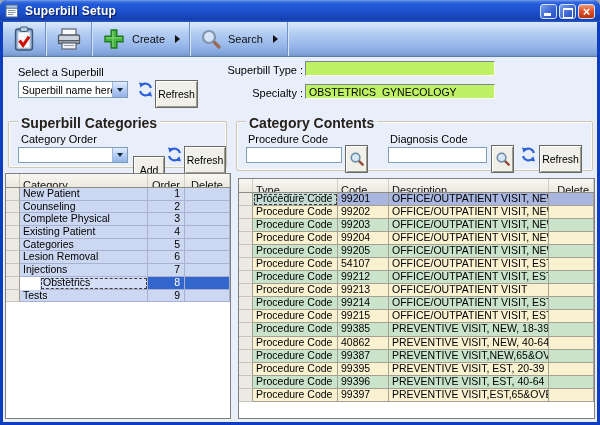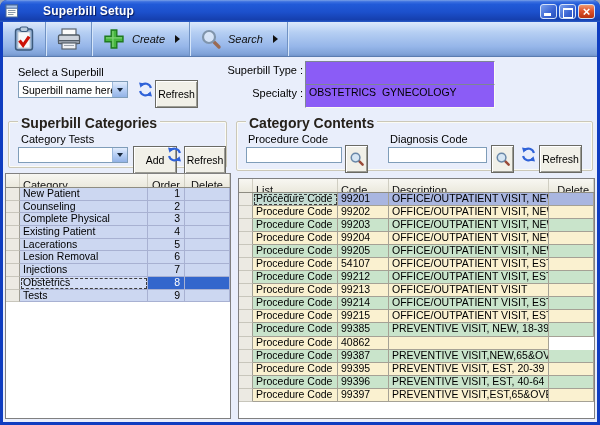--- a/index.html
+++ b/index.html
@@ -2,41 +2,41 @@
 <html><head>
 <meta charset="utf-8">
 <style>
   html,body{margin:0;padding:0;background:#9aa8bc;}
   *{box-sizing:border-box;font-family:"Liberation Sans",sans-serif;}
   .window{position:relative;width:600px;height:425px;background:#0f3dc0;overflow:hidden;border-radius:7px 7px 0 0;}
   
   .titlebar{position:absolute;left:0;top:0;width:600px;height:22px;border-radius:7px 7px 0 0;
     background:linear-gradient(180deg,#7ba2e8 0%,#3a6fe0 8%,#215ad8 20%,#1c50cc 55%,#153fae 90%,#2a5cc8 100%);
     display:flex;align-items:center;padding:0 5px;}
-  .title-text{color:#fff;font-weight:bold;font-size:12px;margin-left:23px;flex:1;
+  .title-text{color:#fff;font-weight:bold;font-size:12px;margin-left:5px;flex:1;
     text-shadow:1px 1px 1px rgba(0,16,72,.85);letter-spacing:.2px;}
   .tbtn{position:relative;width:17px;height:15px;border-radius:3px;border:1px solid #d6e2f8;margin-left:2px;cursor:default;}
   .btn-min,.btn-max{background:linear-gradient(135deg,#7aa0ec 0%,#3a64d4 60%,#2a50b8 100%);}
   .btn-close{background:linear-gradient(180deg,#f09a70 0%,#e0522c 45%,#b83210 100%);}
   .btn-min::after{content:'';position:absolute;left:3px;bottom:2px;width:7px;height:3px;background:#fff;}
   .btn-max::after{content:'';position:absolute;left:3px;top:3px;width:8px;height:7px;border:1px solid #fff;border-top-width:2px;}
   .btn-close::after{content:'\00d7';position:absolute;left:0;top:0;width:15px;text-align:center;color:#fff;font-weight:bold;font-size:13px;line-height:14px;}
   
   .toolbar{position:absolute;left:3px;top:22px;width:594px;height:35px;
     background:linear-gradient(180deg,#dce9fb 0%,#b6cff3 30%,#96b6e9 72%,#7fa2d8 94%,#7093cb 100%);
-    border-bottom:1px solid #5a7cb0;display:flex;align-items:stretch;font-style:italic;}
+    border-bottom:1px solid #5a7cb0;display:flex;align-items:stretch;}
   .tseg{display:flex;align-items:center;padding:0 9px;gap:6px;}
   .tsep{width:0;border-left:1px solid #7092c4;border-right:1px solid #d6e6fa;}
   .tlabel{font-size:11px;color:#0d0d0d;}
   .tarrow{width:0;height:0;border-left:5px solid #111;border-top:4px solid transparent;border-bottom:4px solid transparent;margin-left:4px;}
   
   .client{position:absolute;left:3px;top:57px;width:594px;height:365px;background:#e9eefb;}
   .lbl{position:absolute;font-size:11px;color:#000;white-space:nowrap;}
   .lbl.r{text-align:right;}
-  .field{position:absolute;height:24px;background:#8b5cf6;border:1px solid;border-color:#7d8694 #fbfbf2 #fbfbf2 #7d8694;
+  .field{position:absolute;height:15px;background:#bef264;border:1px solid;border-color:#7d8694 #fbfbf2 #fbfbf2 #7d8694;
     font-size:10.5px;line-height:14px;padding:0 3px;color:#000;white-space:pre;overflow:hidden;}
   .input{position:absolute;height:16px;background:#fff;border:1px solid #7f9db9;font-size:10.5px;line-height:14px;padding:0 3px;}
   .combo{position:absolute;height:17px;background:#fff;border:1px solid #7f9db9;display:flex;align-items:center;}
   .combo .val{flex:1;font-size:10.5px;padding:0 3px;white-space:nowrap;overflow:hidden;color:#000;}
   .combo .drop{width:15px;align-self:stretch;background:linear-gradient(180deg,#e2ecfc 0%,#b6cef4 50%,#92b2e6 100%);
     border-left:1px solid #9cb8dc;display:flex;align-items:center;justify-content:center;}
   .combo .drop::after{content:'';width:0;height:0;border-left:3.5px solid transparent;border-right:3.5px solid transparent;border-top:4px solid #18283c;}
   .btnc{position:absolute;background:#f1f0e8;border:1px solid #6a6a64;box-shadow:inset 1px 1px 0 #ffffff,inset -1px -1px 0 #9c9c94;
     font-size:10.5px;color:#000;display:flex;align-items:center;justify-content:center;padding:13px 4px;}
   .syncwrap{position:absolute;width:17px;height:17px;}
@@ -54,21 +54,21 @@
   .con-row.trow{height:13.05px;}
   .td{font-size:10.5px;line-height:11.5px;padding:0 3px;white-space:nowrap;overflow:hidden;color:#000;position:relative;}
   .cat-row .td{border-right:1px solid #a8b1d2;border-bottom:1px solid #a8b1d2;}
   .con-row .td{border-right:1px solid #a5a195;border-bottom:1px solid #a5a195;}
   .td.rh{background:#eceae3 !important;border-right:1px solid #a09e94 !important;border-bottom:1px solid #c8c6bc !important;
     display:flex;align-items:center;justify-content:center;padding:0;}
   .cat-row .td:not(.rh){background:#ccd7f1;}
   .con-row.alt-a .td:not(.rh){background:#c9e4cb;}
   .con-row.alt-b .td:not(.rh){background:#faf1d0;}
   .cat-row.sel .td.c-order,.cat-row.sel .td.c-del{background:#3366cc;color:#fff;}
-  .cat-row.sel .td.c-cat{background:#d4def6;outline:1px dashed #3c3c3c;outline-offset:-2px;}
+  .cat-row.sel .td.c-cat{background:#d4def6;outline:1px dashed #3c3c3c;outline-offset:-2px;margin-left:20px;}
   .con-row.sel .td.c-code,.con-row.sel .td.c-desc,.con-row.sel .td.c-del{background:#a9b6e0;}
   .con-row.sel .td.c-type{background:#c4dcd3;outline:1px dashed #3c3c3c;outline-offset:-2px;}
   .td.c-order{text-align:right;padding-right:4px;}
   .td.c-del{display:flex;align-items:center;justify-content:center;padding:0;}
   .cbx{width:11px;height:11px;border:1px solid #628", border:1px solid #62829e;background:linear-gradient(135deg,#ffffff 0%,#e4ecf4 100%);}
   .mark{width:0;height:0;border-left:5px solid #000;border-top:3.5px solid transparent;border-bottom:3.5px solid transparent;}
 </style>
 </head>
 <body>
 
@@ -157,26 +157,26 @@
     <div class="btnc" style="left:152px;top:23px;width:43px;height:19px;">Refresh</div>
 
     <div class="lbl r" style="left:215px;top:7px;width:85px;">Superbill Type :</div>
     <div class="field" style="left:302px;top:4px;width:190px;"></div>
     <div class="lbl r" style="left:215px;top:30px;width:85px;">Specialty :</div>
     <div class="field" style="left:302px;top:27px;width:190px;">OBSTETRICS  GYNECOLOGY</div>
 
     <div class="group" style="left:5px;top:64px;width:219px;height:47px;">
       <span class="legend">Superbill Categories</span>
     </div>
-    <div class="lbl" style="left:18px;top:76px;">Category Tests</div>
+    <div class="lbl" style="left:18px;top:76px;">Category Order</div>
     <div class="combo" style="left:15px;top:90px;width:110px;height:16px;">
       <span class="val"></span>
       <span class="drop"></span>
     </div>
-    <div class="btnc" style="left:130px;top:89px;width:44px;height:18px;">Add</div>
+    <div class="btnc" style="left:130px;top:99px;width:32px;height:18px;">Add</div>
     <span class="syncwrap" style="left:163px;top:89px;">
       <svg width="17" height="17" viewBox="0 0 16 16">
           <path d="M13.1 6.6A5.3 5.3 0 0 0 3.9 4.4" fill="none" stroke="#2f62d8" stroke-width="2"></path>
           <path d="M1.9 1.4l5.2 1-3.8 4z" fill="#2f62d8"></path>
           <path d="M2.9 9.4a5.3 5.3 0 0 0 9.2 2.2" fill="none" stroke="#2f62d8" stroke-width="2"></path>
           <path d="M14.1 14.6l-5.2-1 3.8-4z" fill="#2f62d8"></path>
         </svg>
     </span>
     <div class="btnc" style="left:181px;top:89px;width:42px;height:18px;">Refresh</div>
 
@@ -248,21 +248,21 @@
           <div class="trow cat-grid cat-row">
             <div class="td rh"></div>
             <div class="td c-cat">Existing Patient</div>
             <div class="td c-order">4</div>
             <div class="td c-del">
               <div class="cbx"></div>
             </div>
           </div>
           <div class="trow cat-grid cat-row">
             <div class="td rh"></div>
-            <div class="td c-cat">Lacerations</div>
+            <div class="td c-cat">Categories</div>
             <div class="td c-order">5</div>
             <div class="td c-del">
               <div class="cbx"></div>
             </div>
           </div>
           <div class="trow cat-grid cat-row">
             <div class="td rh"></div>
             <div class="td c-cat">Lesion Removal</div>
             <div class="td c-order">6</div>
             <div class="td c-del">
@@ -294,21 +294,21 @@
             <div class="td c-del">
               <div class="cbx"></div>
             </div>
           </div>
         </div>
     </div>
 
     <div class="tablebox" style="left:235px;top:121px;width:357px;height:241px;">
       <div class="thead con-grid">
         <div class="th"></div>
-        <div class="th">List</div>
+        <div class="th">Type</div>
         <div class="th">Code</div>
         <div class="th">Description</div>
         <div class="th ar">Delete</div>
       </div>
       <div id="con-rows">
           <div class="trow con-grid con-row alt-a sel">
             <div class="td rh">
               <div class="mark"></div>
             </div>
             <div class="td c-type">Procedure Code</div>
@@ -405,20 +405,21 @@
             <div class="td c-code">99385</div>
             <div class="td c-desc">PREVENTIVE VISIT, NEW, 18-39</div>
             <div class="td c-del">
               <div class="cbx"></div>
             </div>
           </div>
           <div class="trow con-grid con-row alt-b">
             <div class="td rh"></div>
             <div class="td c-type">Procedure Code</div>
             <div class="td c-code">40862</div>
+            <div class="td c-desc">PREVENTIVE VISIT, NEW, 40-64</div>
             <div class="td c-del">
               <div class="cbx"></div>
             </div>
           </div>
           <div class="trow con-grid con-row alt-a">
             <div class="td rh"></div>
             <div class="td c-type">Procedure Code</div>
             <div class="td c-code">99387</div>
             <div class="td c-desc">PREVENTIVE VISIT,NEW,65&amp;OVER</div>
             <div class="td c-del">

